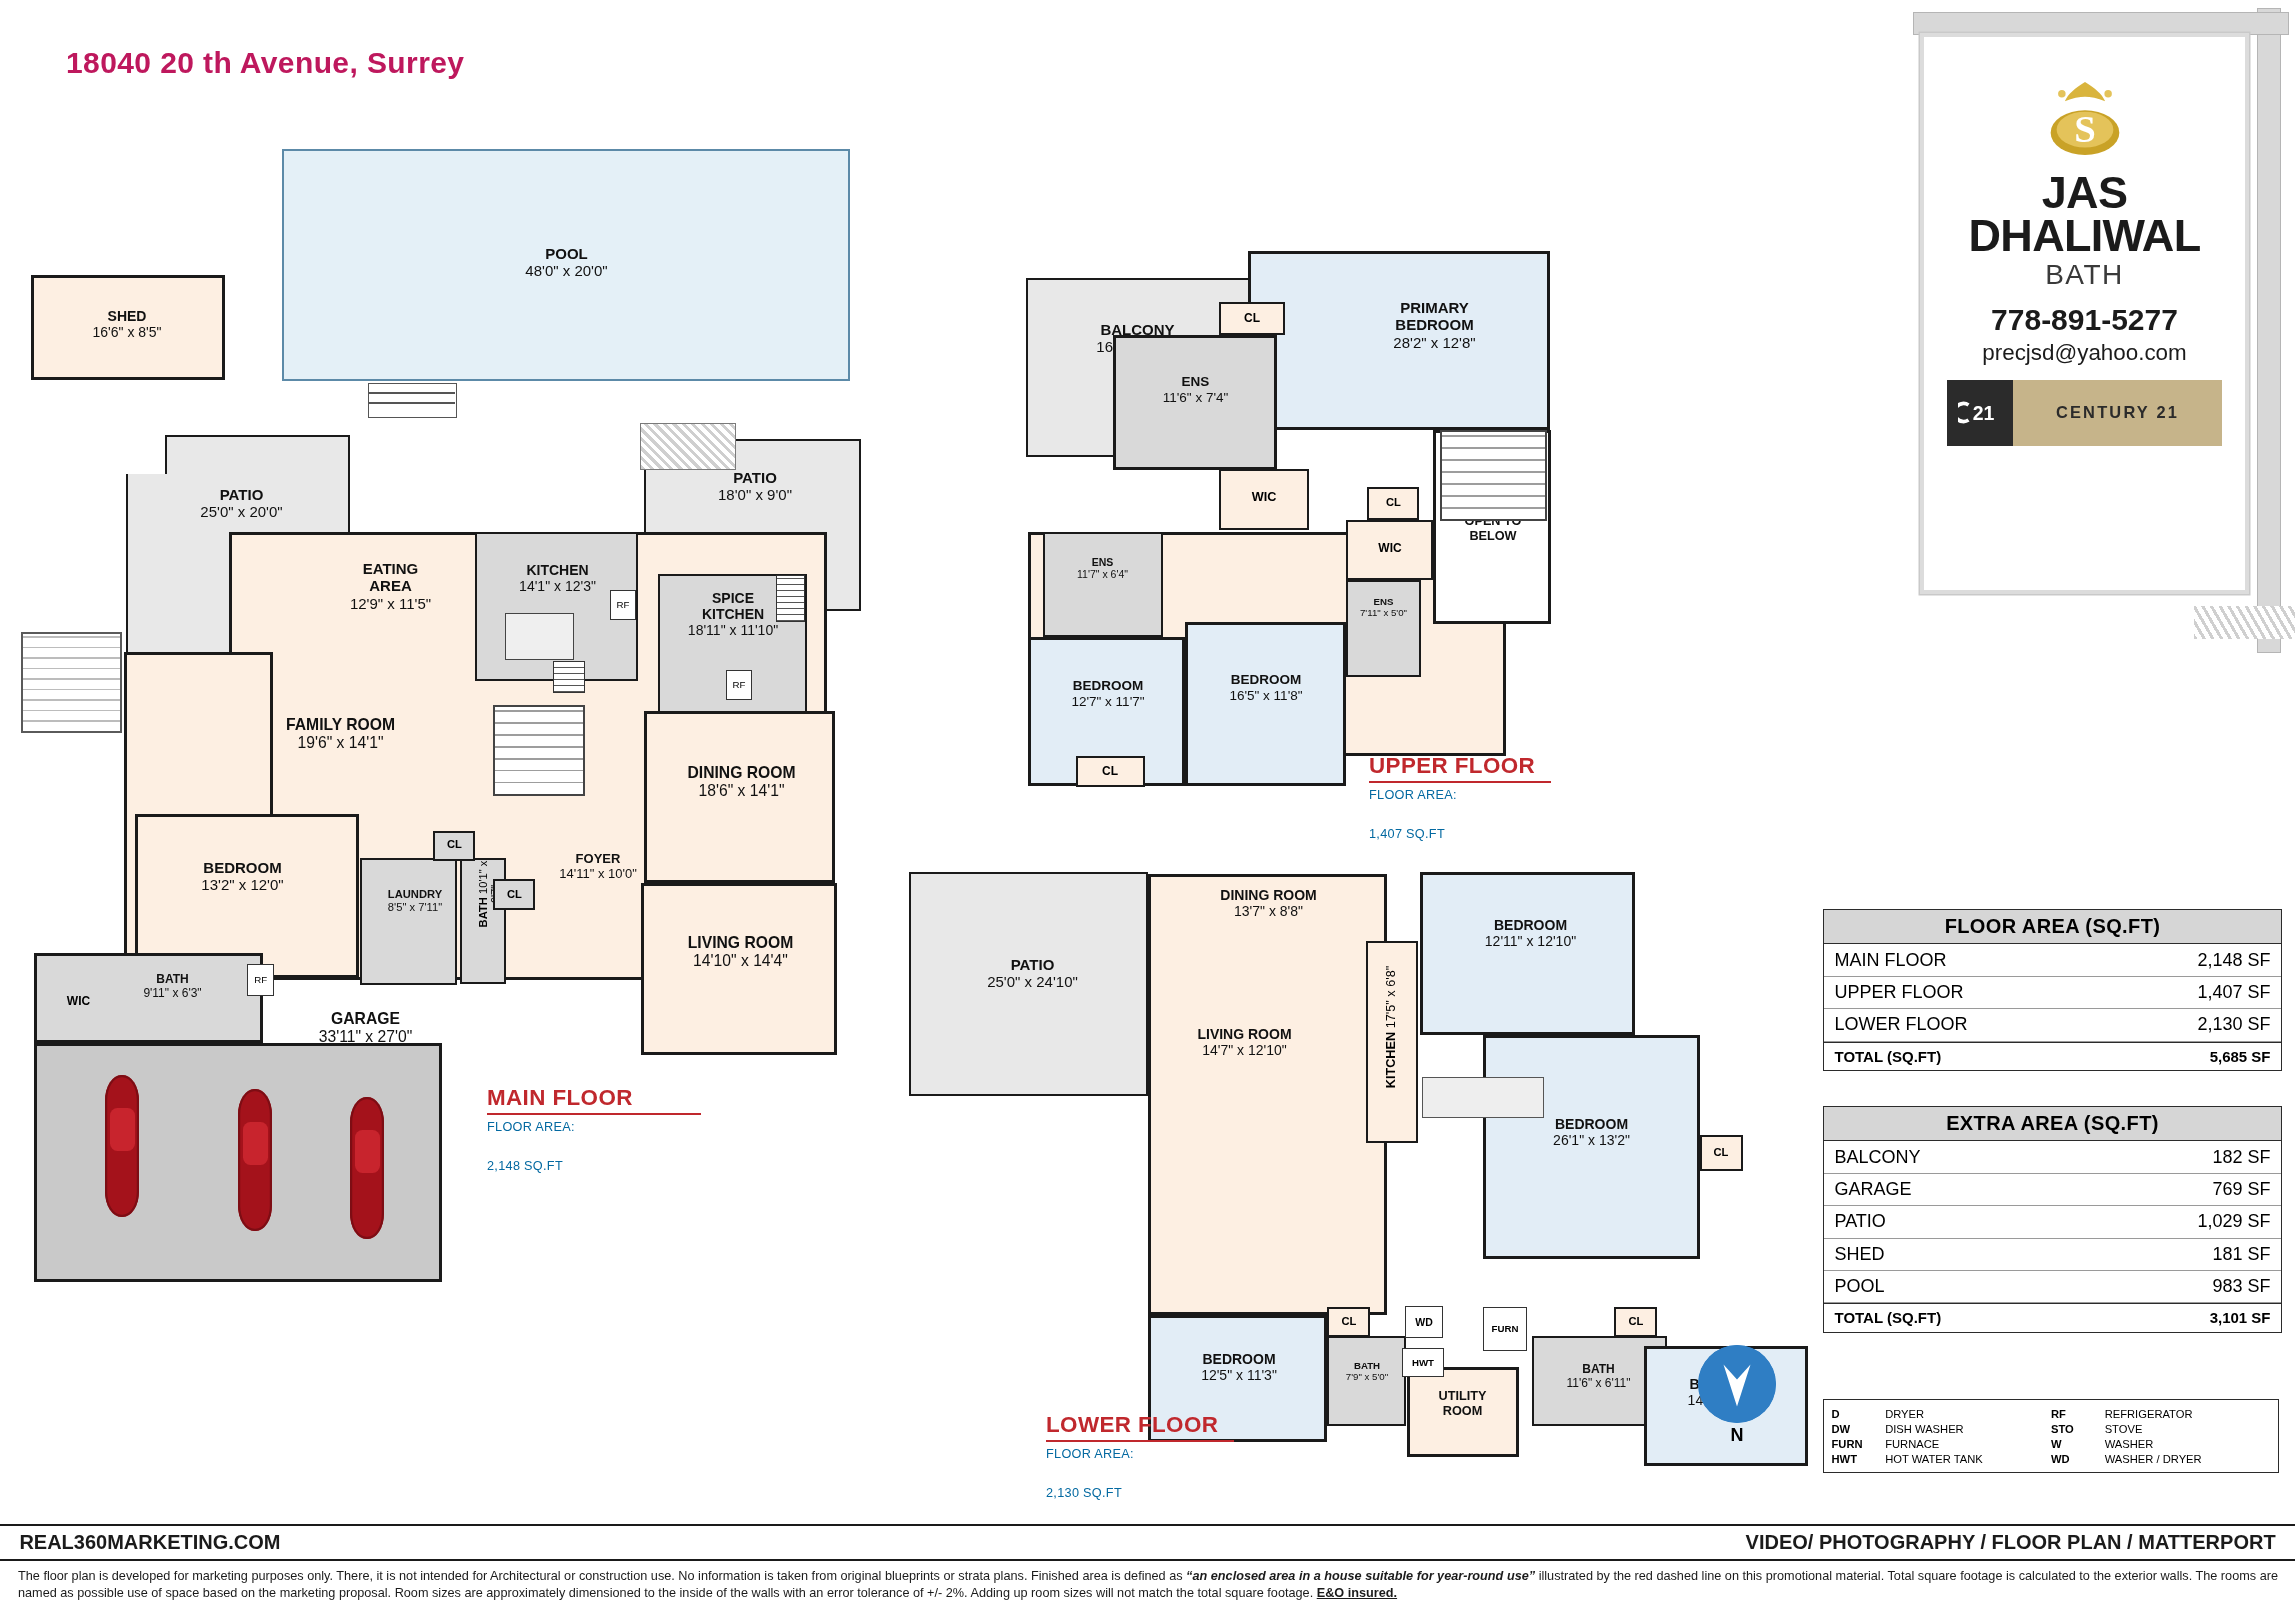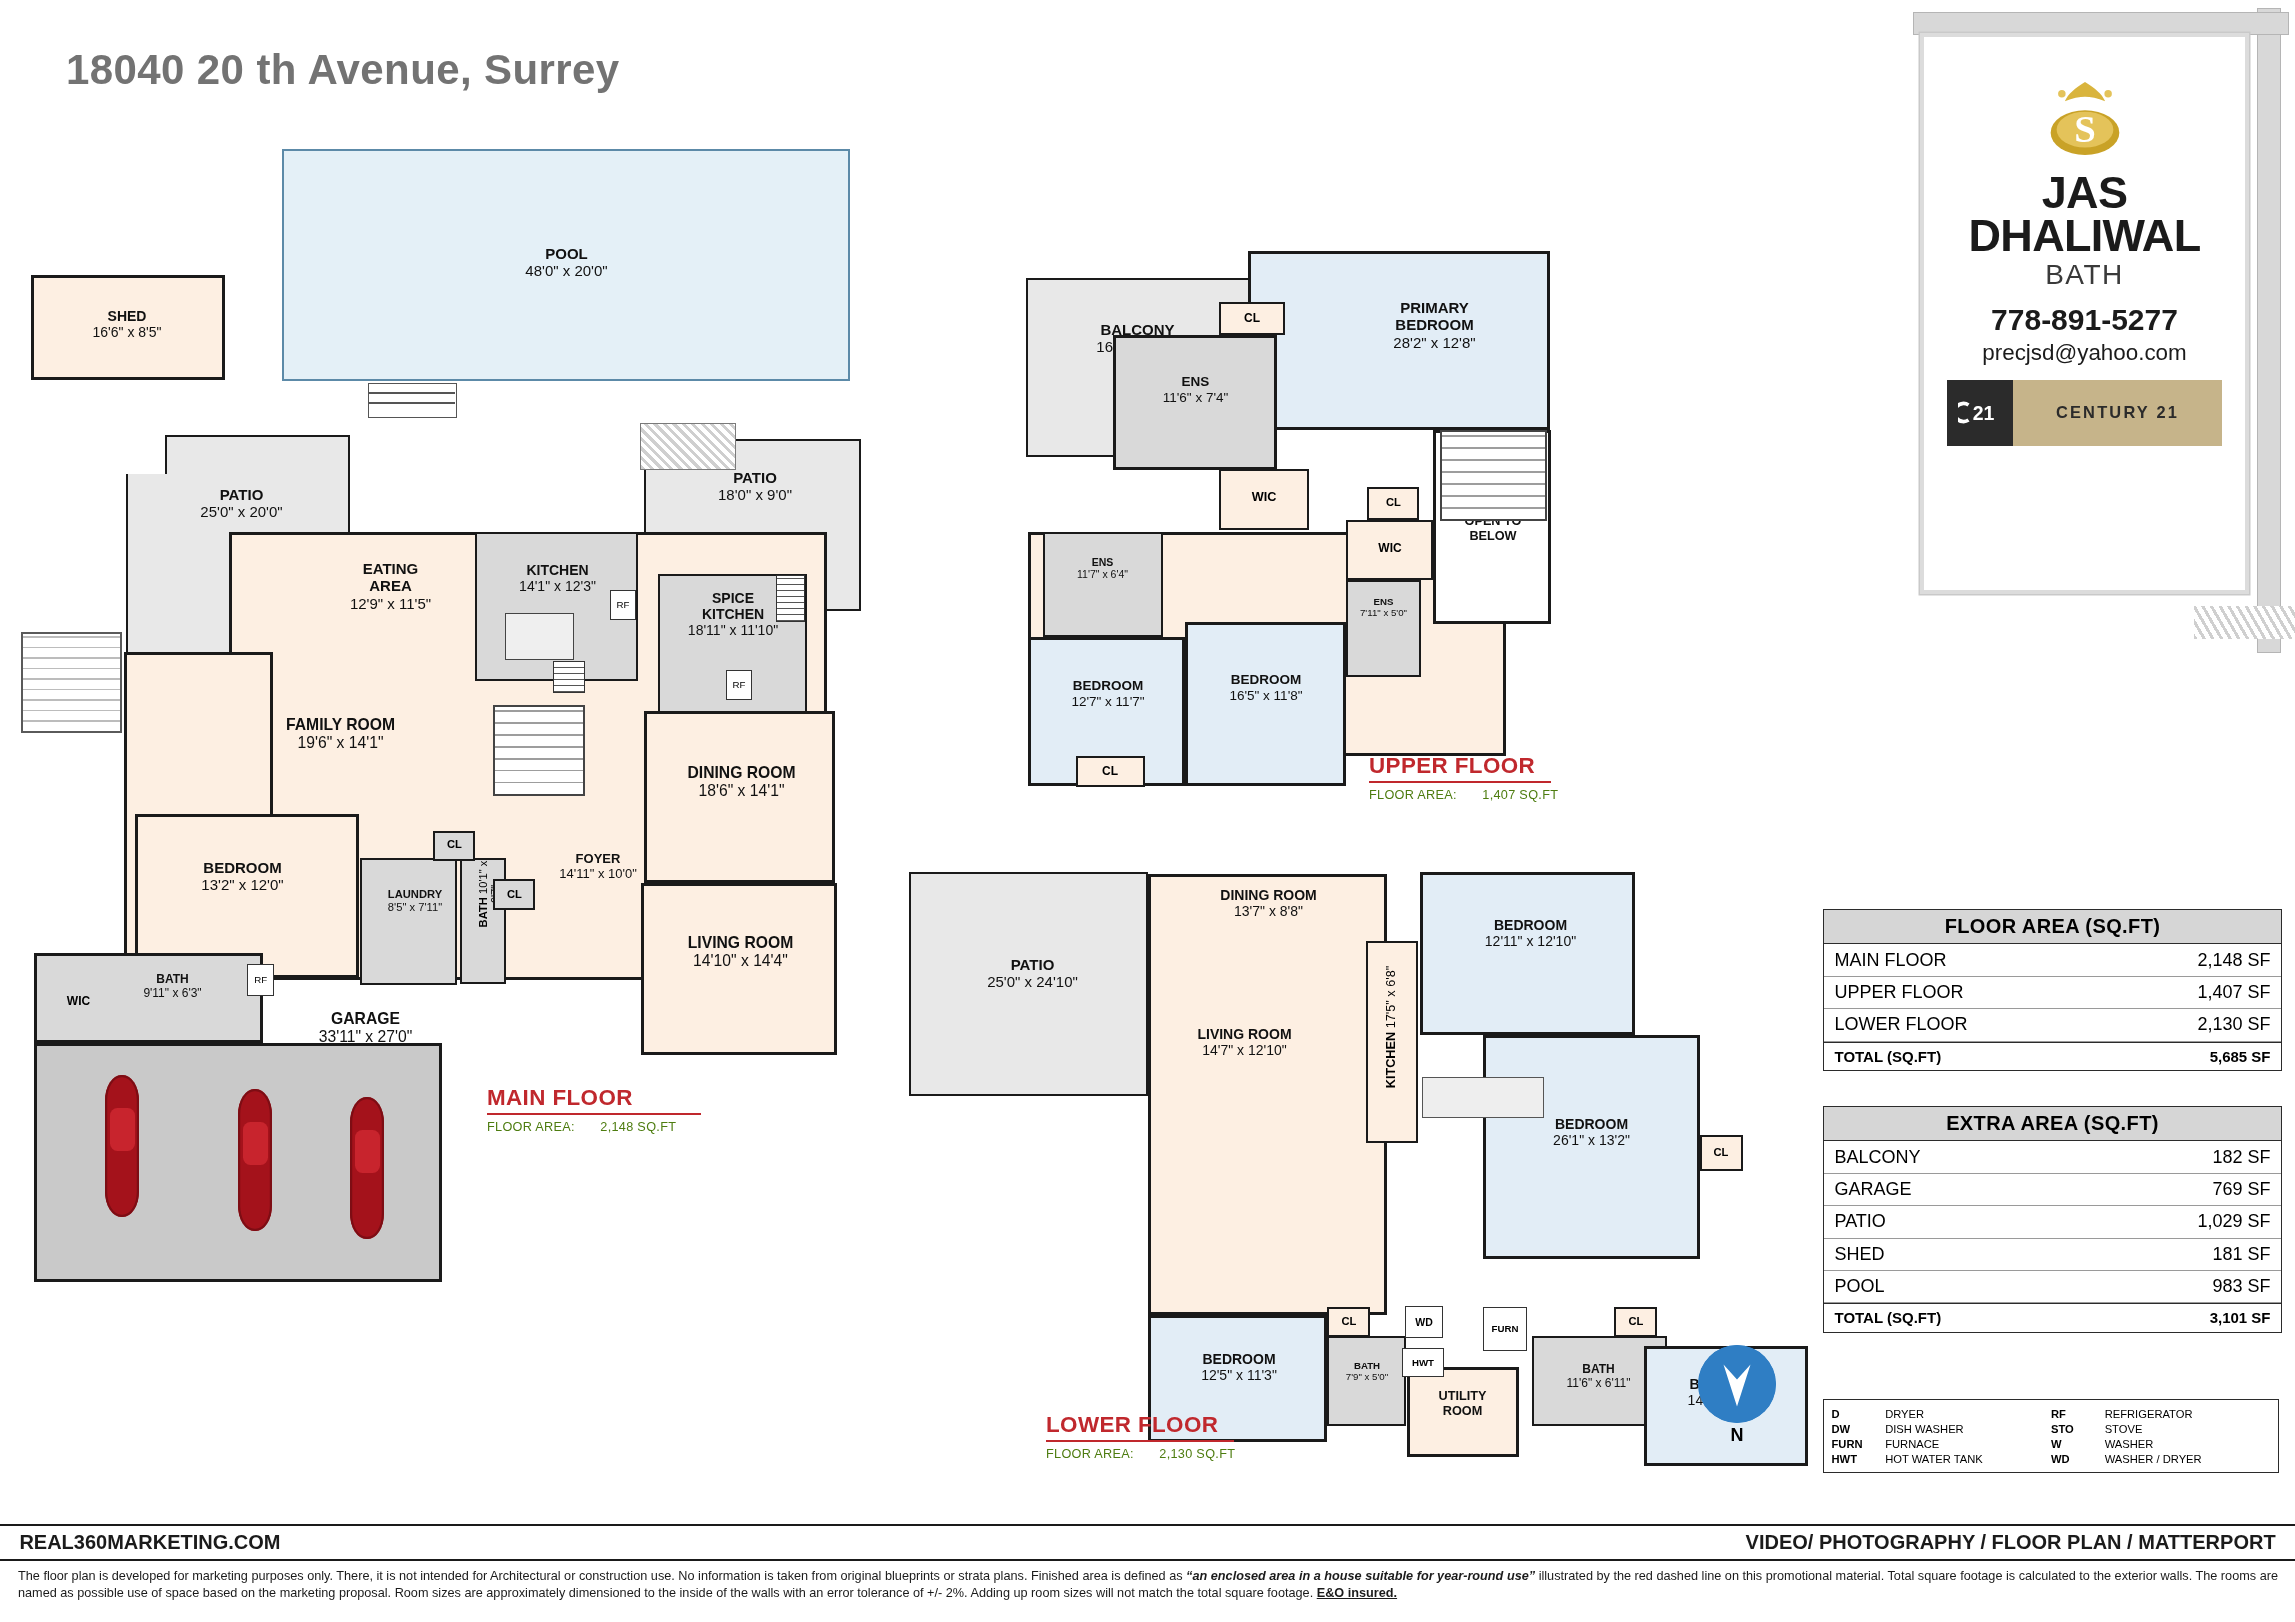--- a/index.html
+++ b/index.html
@@ -8,26 +8,26 @@
   
   .room{position:absolute;box-sizing:border-box;}
   .lbl{position:absolute;text-align:center;line-height:1.15;color:#111;font-weight:700;}
   .lbl .dim{font-weight:400;display:block;}
   .peach{background:#fdefe2;border:2.2px solid #1a1a1a;}
   .blue{background:#e2edf6;border:2.2px solid #1a1a1a;}
   .gray{background:#d9d9d9;border:2.2px solid #1a1a1a;}
   .lgray{background:#e8e8e8;border:2.2px solid #1a1a1a;}
   .pool{background:#e4f0f7;border:2.2px solid #5c8aa8;}
   
-  #title{left:66px;top:46px;font-size:42px;font-weight:700;color:#737373;letter-spacing:0.4px;}
+  #title{left:66px;top:46px;font-size:30px;font-weight:700;color:#be185d;letter-spacing:0.4px;}
   
   .floorcap{position:absolute;}
   .floorcap .name{color:#c0282d;font-size:22.4px;font-weight:700;letter-spacing:0.4px;}
   .floorcap .underline{height:2.2px;background:#c0282d;margin-top:1.5px;}
-  .floorcap .arow{margin-top:5.2px;font-size:12.7px;color:#4d7c0f;letter-spacing:0.3px;display:flex;gap:25.4px;}
+  .floorcap .arow{margin-top:5.2px;font-size:12.7px;color:#0369a1;letter-spacing:0.3px;display:flex;gap:25.4px;flex-direction:column;}
   
   #signpost{left:1898px;top:7.5px;width:389px;height:643px;}
   .postbar{position:absolute;background:#d8d8d8;border:1.5px solid #b5b5b5;}
   #signboard{position:absolute;left:1920px;top:33px;width:321px;height:553px;background:#fff;border:4.5px solid #dcdcdc;box-shadow:0 0 0 1.5px #c9c9c9;}
   #brandname{margin-top:7.5px;text-align:center;font-size:45px;line-height:.95;font-weight:700;color:#1b1b1b;letter-spacing:-0.7px;}
   #brandprec{text-align:center;font-size:28px;color:#3a3a3a;letter-spacing:1.5px;margin-top:1.5px;}
   #phone{text-align:center;font-size:30px;font-weight:700;color:#1b1b1b;margin-top:12px;}
   #email{text-align:center;font-size:22.4px;color:#1b1b1b;margin-top:3px;}
   #c21{margin:13.5px auto 0;width:275px;height:66px;background:#c6b48a;display:flex;align-items:center;}
   #c21 .sq{width:66px;height:66px;background:#2b2b2b;display:flex;align-items:center;justify-content:center;color:#fff;}

